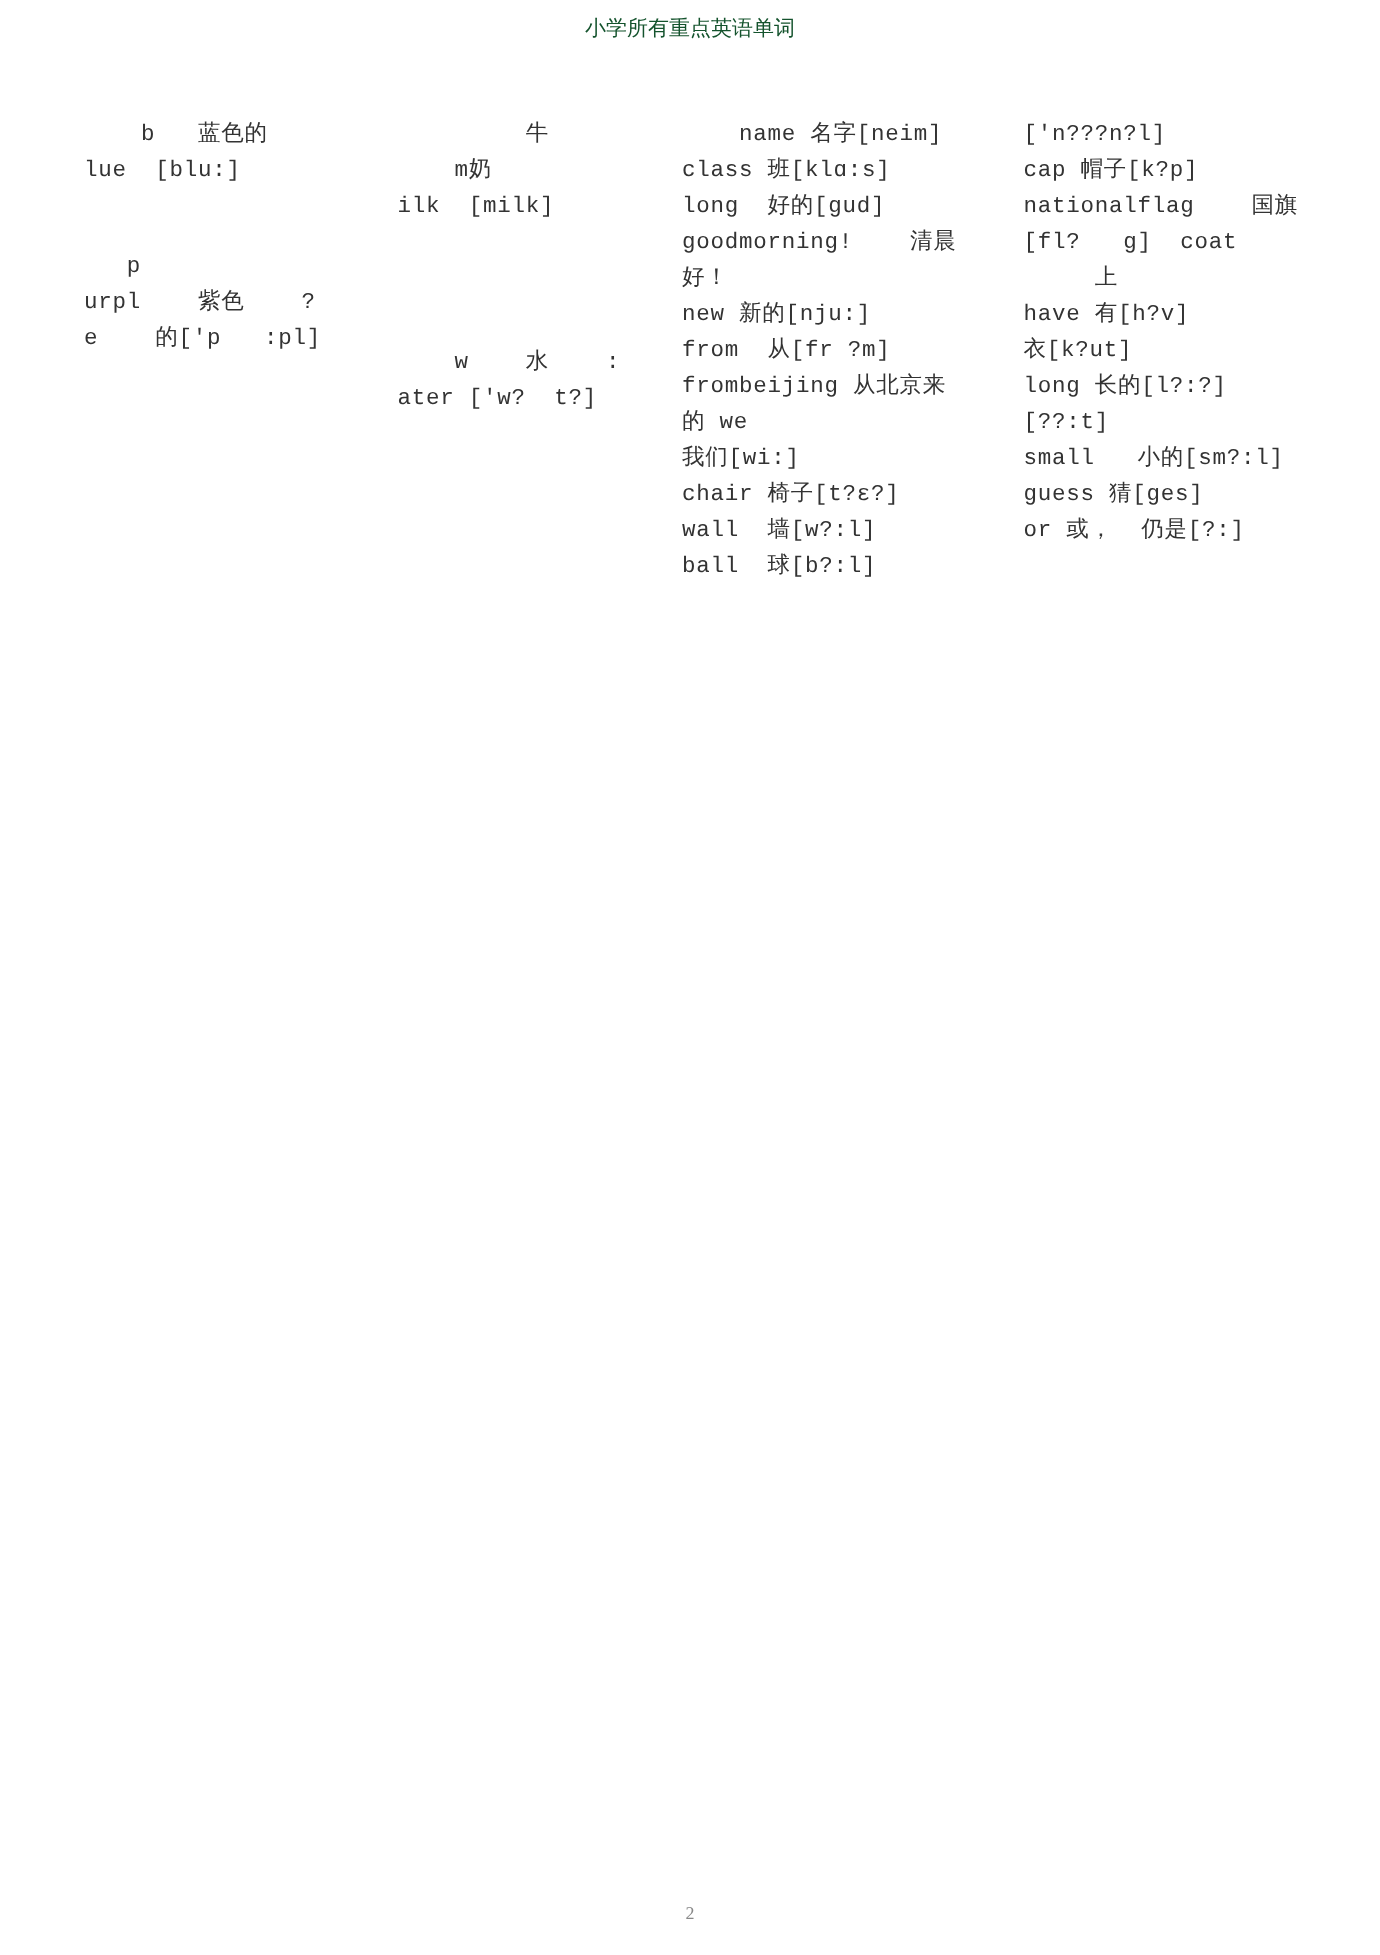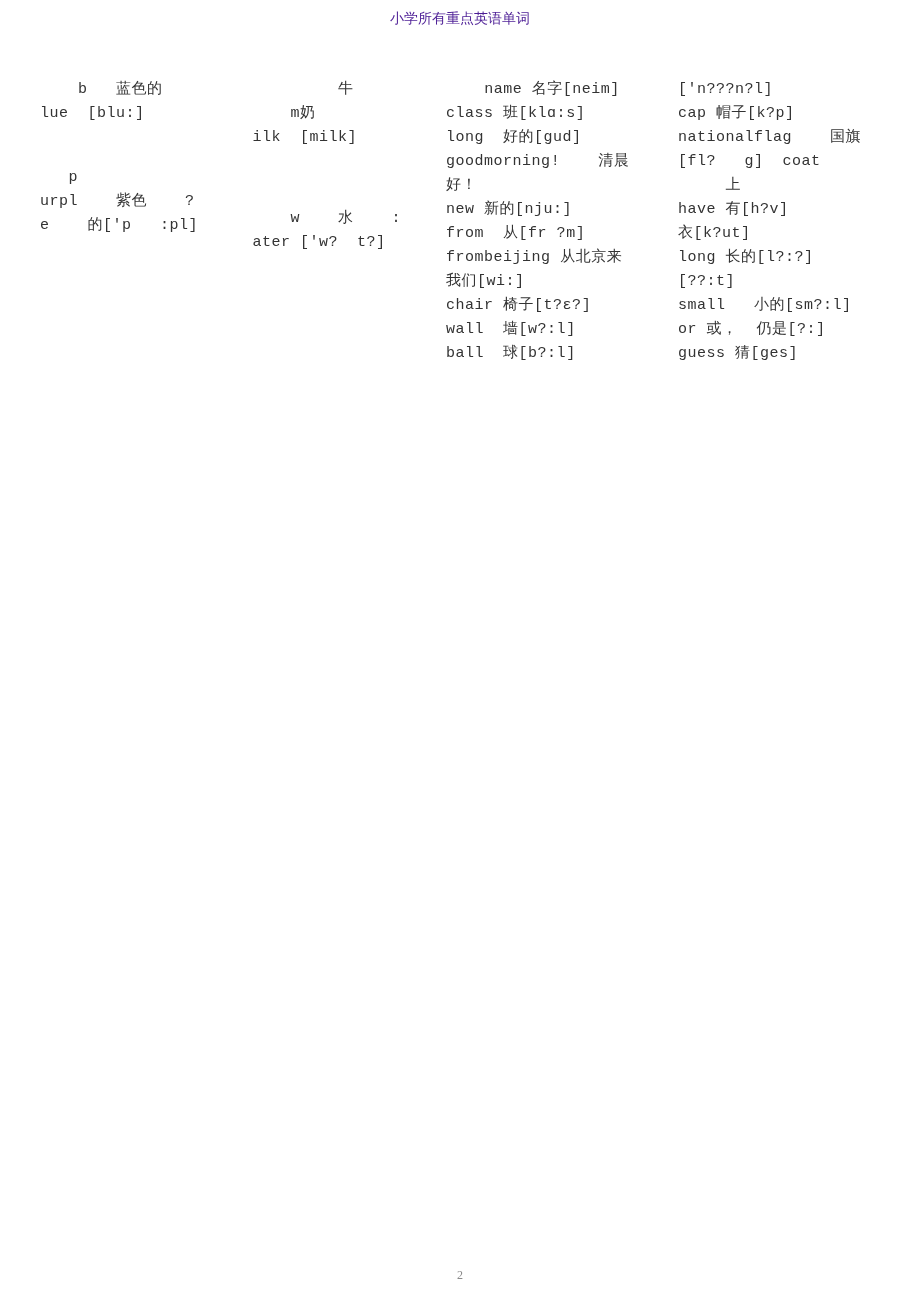--- a/index.html
+++ b/index.html
@@ -9,25 +9,25 @@
       color: #333;
       background: #fff;
       width: 920px;
       min-height: 1303px;
       position: relative;
     }
     .header {
       text-align: center;
       padding-top: 10px;
       font-size: 14px;
-      color: #4c1d95;
+      color: #14532d;
     }
     .content {
       display: flex;
-      padding: 50px 30px 0 40px;
+      padding: 50px 30px 0 56px;
       gap: 20px;
     }
     .col {
       flex: 1;
       line-height: 1.6;
     }
     .col1 { flex: 0.9; }
     .col2 { flex: 1; }
     .col3 { flex: 1.1; }
     .col4 { flex: 1.1; }
@@ -62,53 +62,54 @@
       <div class="line">e    的['p   :pl]</div>
     </div>
   </div>
 
   <div class="col col2">
     <div class="block">
       <div class="line">           牛</div>
       <div class="line">      m奶</div>
       <div class="line">  ilk  [milk]</div>
     </div>
-    <div class="block" style="margin-top:57px">
+    <div class="block" style="margin-top:80px">
       <div class="line">      w    水    :</div>
       <div class="line">  ater ['w?  t?]</div>
     </div>
   </div>
 
   <div class="col col3">
     <div class="line">    name 名字[neim]</div>
     <div class="line">class 班[klɑ:s]</div>
     <div class="line">long  好的[gud]</div>
     <div class="line">goodmorning!    清晨</div>
     <div class="line">好！</div>
     <div class="line">new 新的[nju:]</div>
     <div class="line">from  从[fr ?m]</div>
     <div class="line">frombeijing 从北京来</div>
+    <div class="line">的 we</div>
     <div class="line">我们[wi:]</div>
     <div class="line">chair 椅子[t?ε?]</div>
     <div class="line">wall  墙[w?:l]</div>
     <div class="line">ball  球[b?:l]</div>
   </div>
 
   <div class="col col4">
     <div class="line">['n???n?l]</div>
     <div class="line">cap 帽子[k?p]</div>
     <div class="line">nationalflag    国旗</div>
     <div class="line">[fl?   g]  coat</div>
     <div class="line">     上</div>
     <div class="line">have 有[h?v]</div>
     <div class="line">衣[k?ut]</div>
     <div class="line">long 长的[l?:?]</div>
     <div class="line">[??:t]</div>
     <div class="line">small   小的[sm?:l]</div>
+    <div class="line">guess 猜[ges]</div>
     <div class="line">or 或，  仍是[?:]</div>
-    <div class="line">guess 猜[ges]</div>
   </div>
 
 </div>
 
 <div class="page-num">
   <span>2</span>
 </div>
 
 </body></html>

